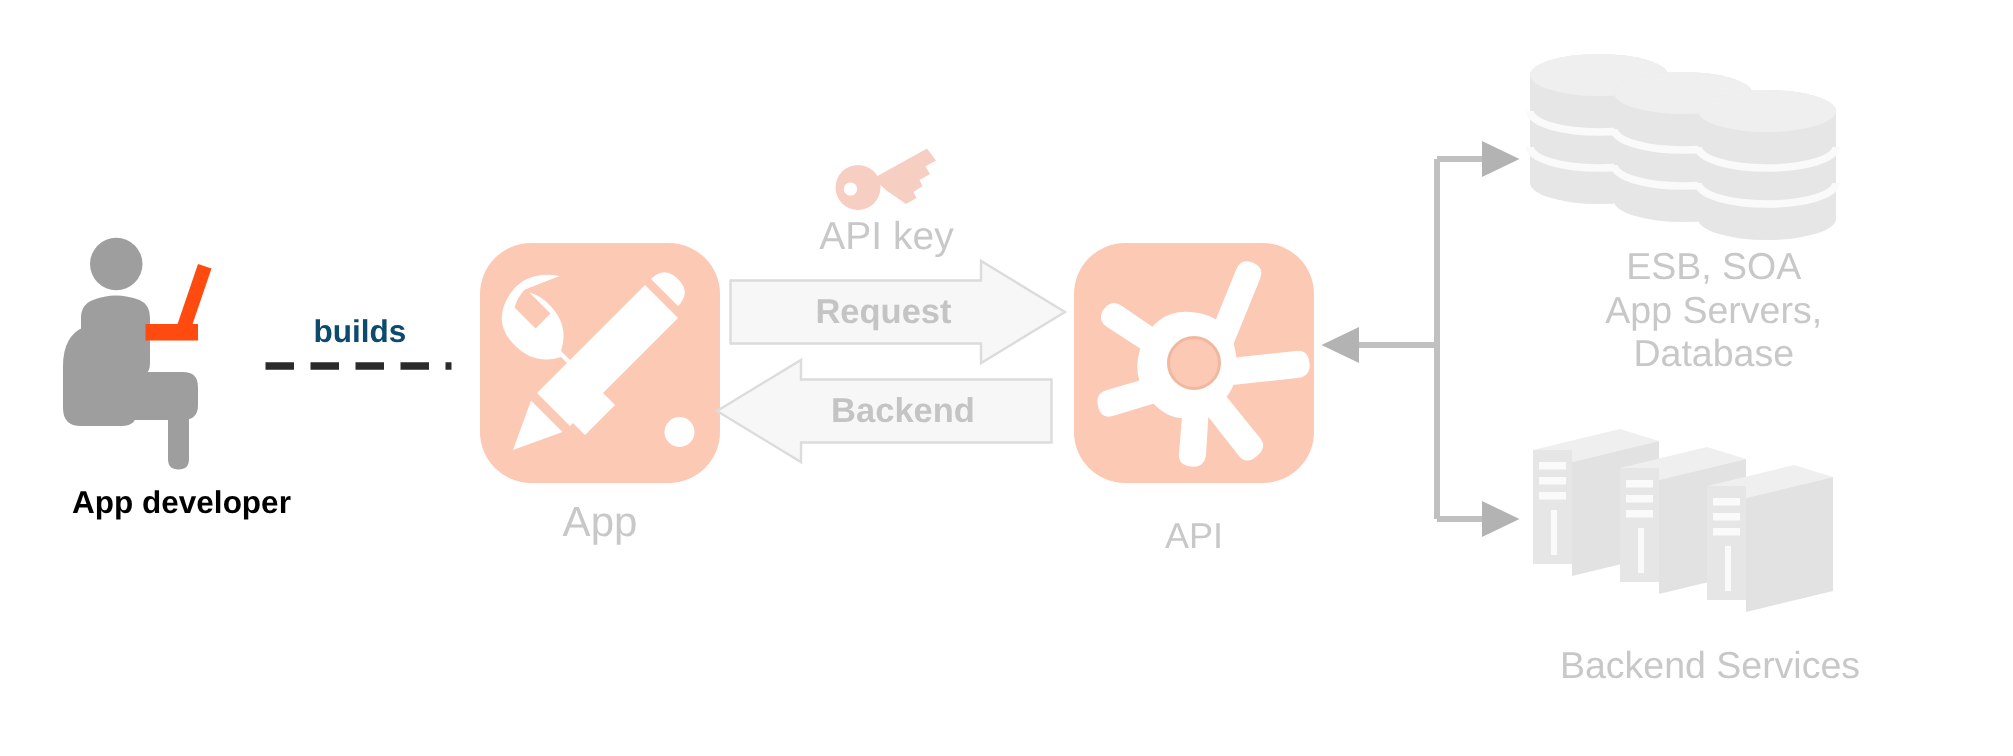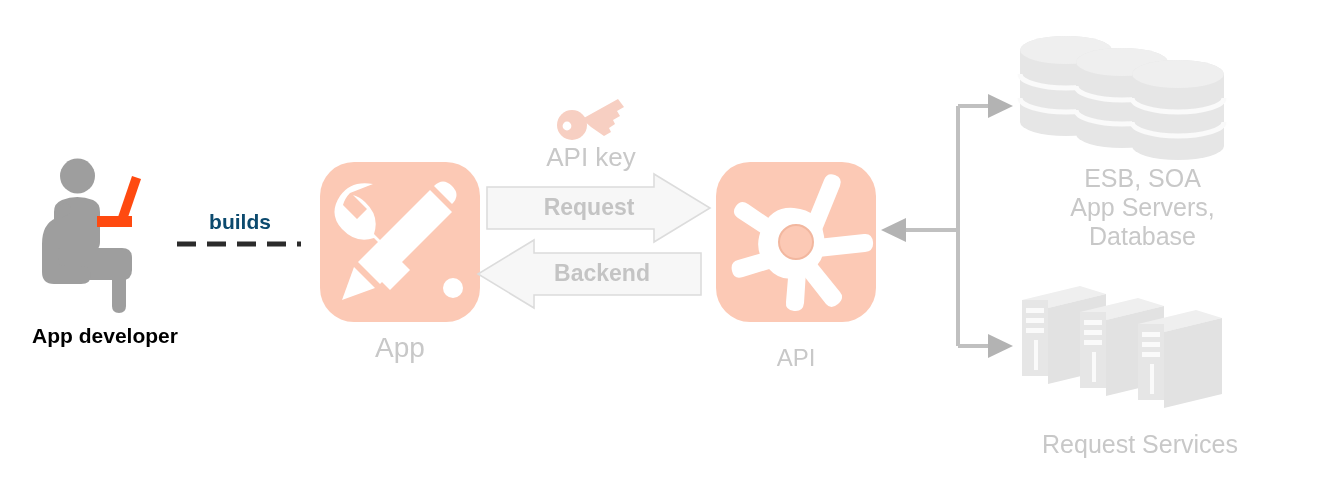--- a/index.html
+++ b/index.html
@@ -7,21 +7,21 @@
     font-family:"Liberation Sans","DejaVu Sans",sans-serif;
     width:1342px;height:504px;overflow:hidden;position:relative;
   }
   #stage{position:relative;width:1342px;height:504px;background:#fff;}
   .abs{position:absolute;}
   .lbl{
     position:absolute;color:#c8c8c8;font-weight:normal;
     text-align:center;line-height:1.16;white-space:pre-line;
     user-select:none;
   }
-  .lbl-dark{color:#000;font-weight:bold;}
+  .lbl-dark{color:#000;font-weight:bold;padding-left:16px;}
   .node-box{
     position:absolute;background:#FCC9B5;border-radius:34px;
   }
   svg{display:block;overflow:visible;}
   .arrowtxt{
     position:absolute;color:#c4c4c4;font-weight:bold;font-size:23px;
     text-align:center;user-select:none;
   }
 </style>
 </head>
@@ -201,15 +201,15 @@
           <g fill="#FAFAFA">
             <rect x="4" y="26" width="18" height="5"></rect>
             <rect x="4" y="36" width="18" height="5"></rect>
             <rect x="4" y="46" width="18" height="5"></rect>
             <rect x="12" y="58" width="4" height="30"></rect>
           </g>
         </g>
       </g>
     </svg>
   </div>
-  <div class="lbl" style="left:990px;top:430px;width:300px;font-size:25px;">Request Services</div>
+  <div class="lbl" style="left:990px;top:430px;width:300px;font-size:25px;">Backend Services</div>
 
 </div>
 
 </body></html>

